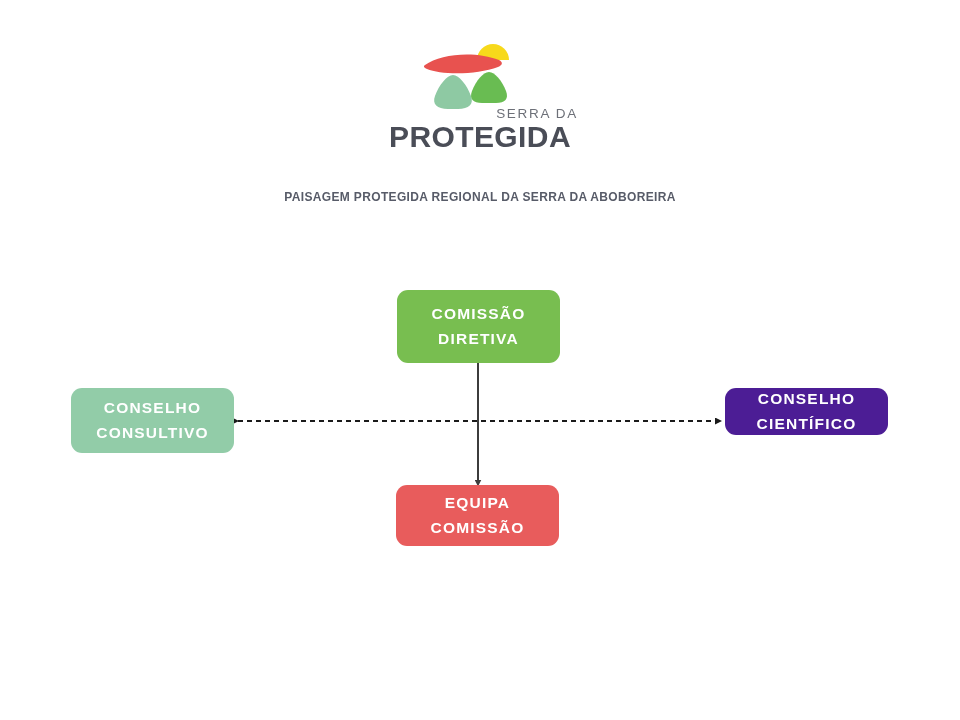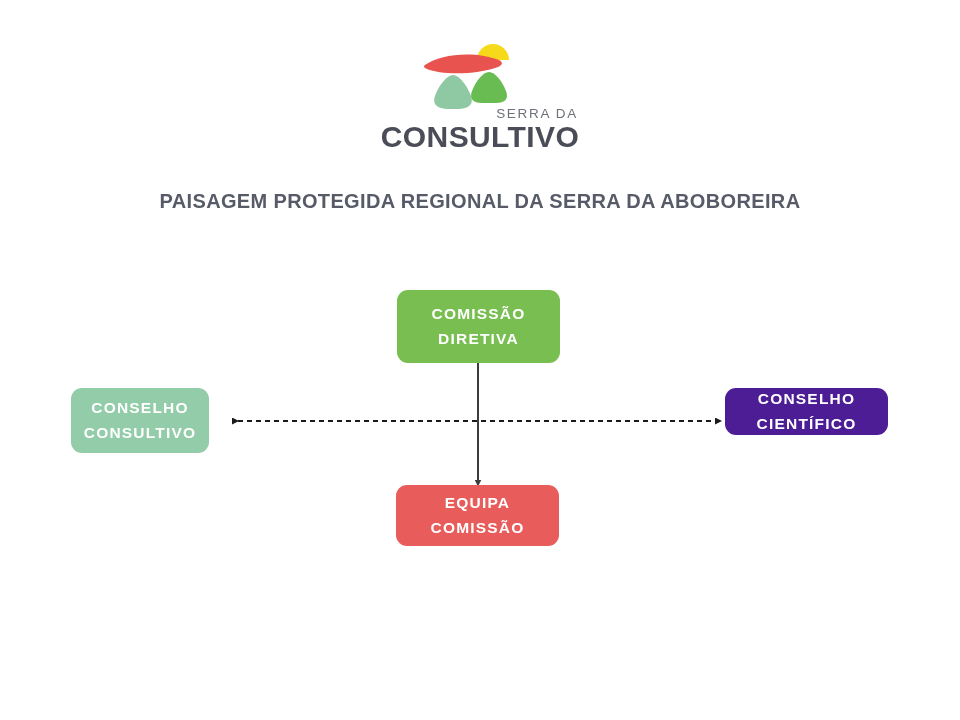--- a/index.html
+++ b/index.html
@@ -56,21 +56,21 @@
     font-weight: bold;
   }
 
   
   #page-title {
     position: absolute;
     left: 0;
     top: 190px;
     width: 960px;
     text-align: center;
-    font-size: 20px;
+    font-size: 12px;
     font-weight: bold;
     letter-spacing: 0.35px;
     color: #575b68;
   }
 
   
   #diagram {
     position: absolute;
     left: 0;
     top: 0;
@@ -95,21 +95,21 @@
   #node-comissao-diretiva {
     left: 397px;
     top: 290px;
     width: 163px;
     height: 73px;
     background: #78be50;
   }
   #node-conselho-consultivo {
     left: 71px;
     top: 388px;
-    width: 138px;
+    width: 163px;
     height: 65px;
     background: #92cca8;
   }
   #node-conselho-cientifico {
     left: 725px;
     top: 388px;
     width: 163px;
     height: 47px;
     background: #4c1d95;
   }
@@ -142,21 +142,21 @@
       <path d="M 10 31 C 26 19, 62 17, 84 26 C 88 28, 88 31, 83 33 C 62 41, 26 41, 12 35 C 9 34, 8 32, 10 31 Z" fill="#e8524f"></path>
 
       <path d="M 33 75 C 22 75, 17 70, 20 62 C 24 51, 32 41, 38 41 C 44 41, 52 51, 56 62 C 59 70, 54 75, 43 75 Z" fill="#8ec9a3"></path>
 
       <path d="M 67 69 C 58 69, 54 65, 57 57 C 61 47, 68 38, 74 38 C 80 38, 87 47, 91 57 C 94 65, 90 69, 81 69 Z" fill="#69bc52"></path>
     </svg>
   </div>
 
   <div id="logo-wordmark">
     <div id="logo-serra-da">SERRA DA</div>
-    <div id="logo-aboboreira">CONSULTIVO</div>
+    <div id="logo-aboboreira">PROTEGIDA</div>
   </div>
 </div>
 
 <div id="page-title">PAISAGEM PROTEGIDA REGIONAL DA SERRA DA ABOBOREIRA</div>
 
 <div id="diagram">
 
   <svg id="connectors" viewBox="0 0 960 720" xmlns="http://www.w3.org/2000/svg">
     <defs>
       <marker id="arrow-down" markerWidth="7" markerHeight="7" refX="3.5" refY="3.5" orient="auto" markerUnits="userSpaceOnUse">

